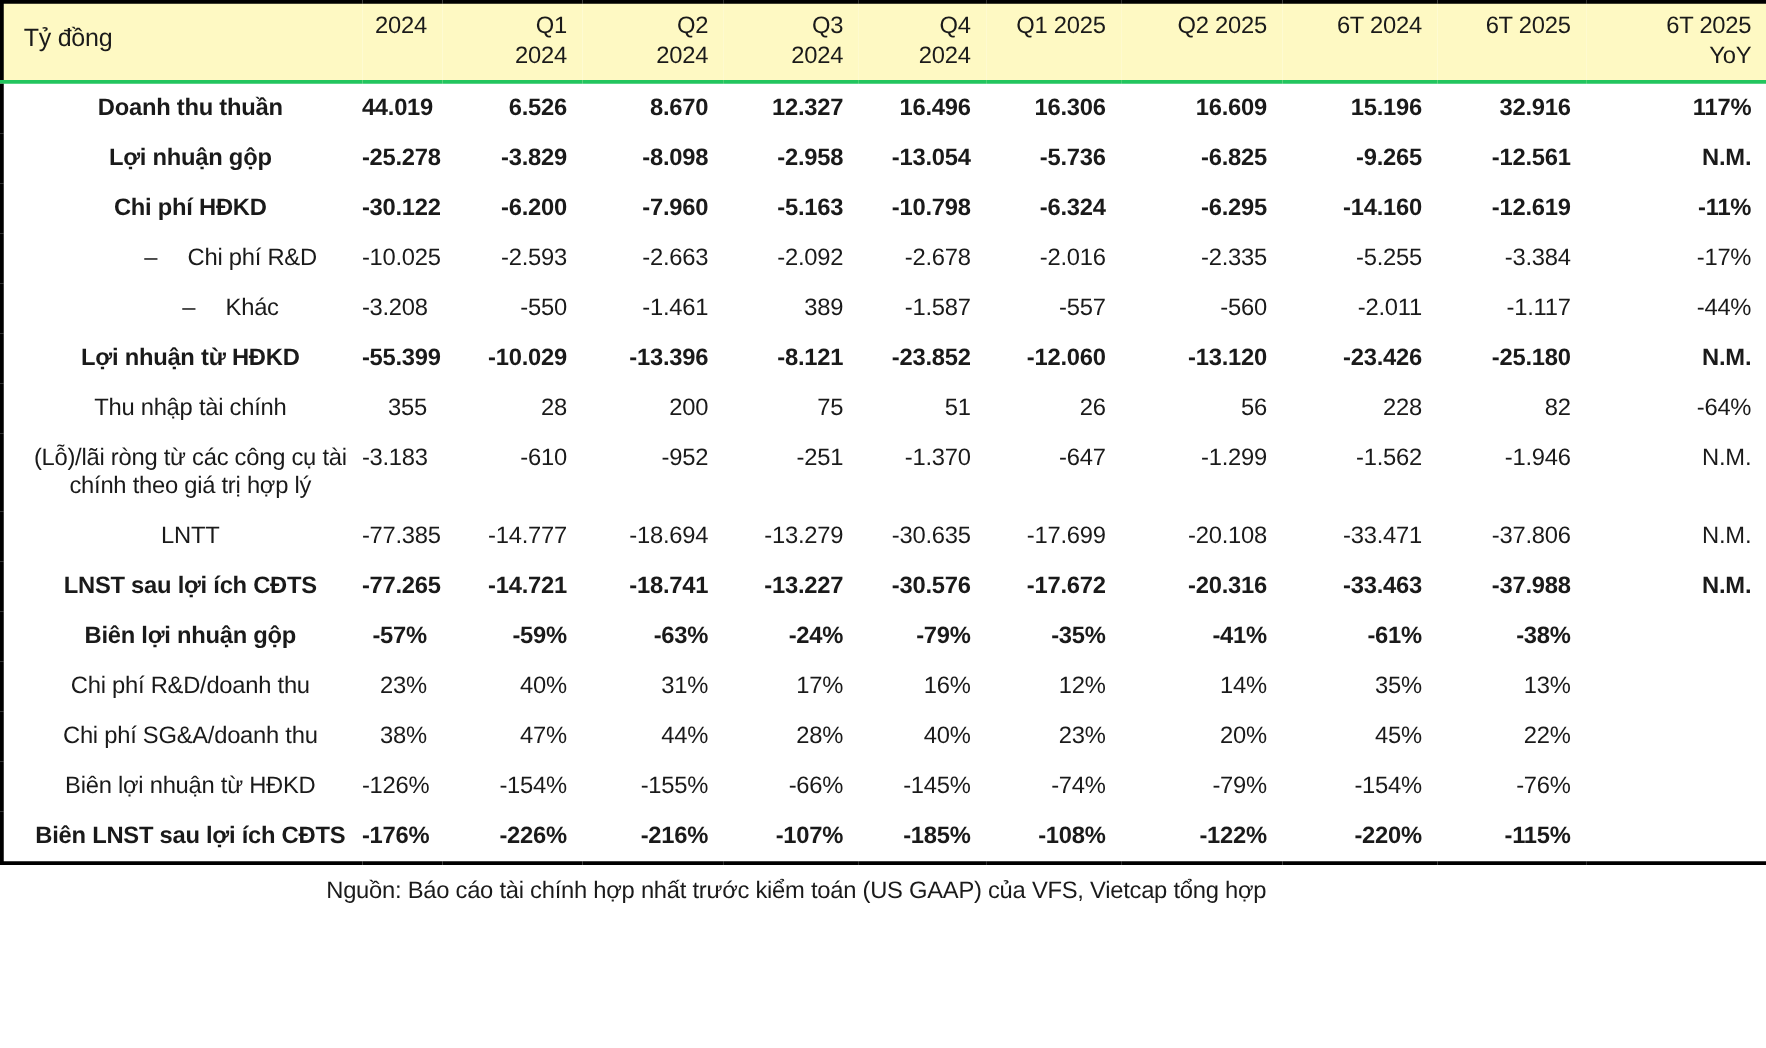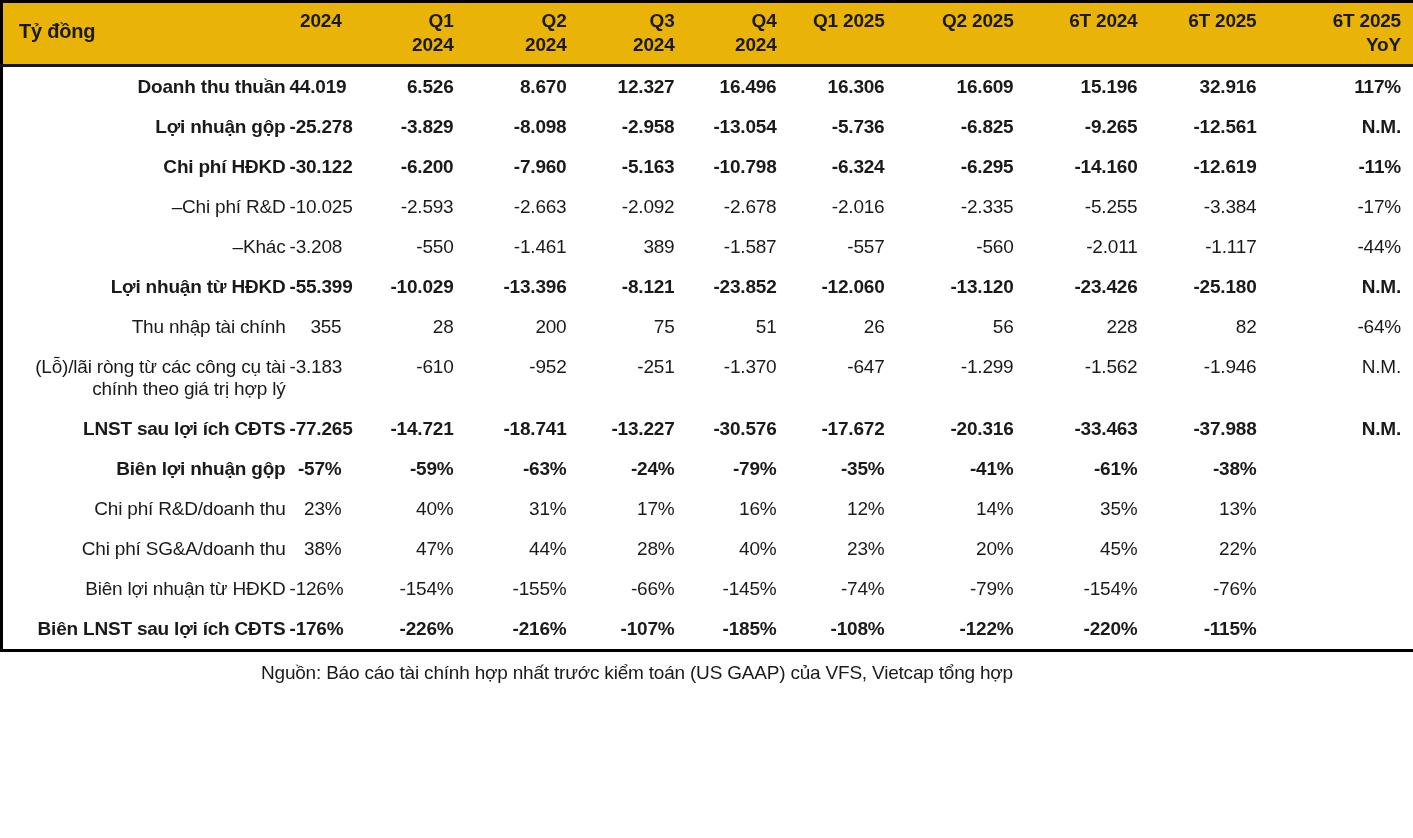--- a/index.html
+++ b/index.html
@@ -15,23 +15,23 @@
     background: #ffffff;
     overflow: hidden;
   }
   table.fin {
     border-collapse: collapse;
     table-layout: fixed;
     width: 1413px;
     border: 3px solid #000000;
   }
   table.fin thead th {
-    background: #eab308;
-    border-bottom: 3px solid #0f172a;
-    font-weight: 700;
+    background: #fef9c3;
+    border-bottom: 3px solid #22c55e;
+    font-weight: 400;
     font-size: 19px;
     line-height: 24px;
     text-align: right;
     vertical-align: top;
     padding: 6px 12px 7px 0;
     letter-spacing: -0.2px;
     white-space: nowrap;
   }
   table.fin thead th.unit {
     text-align: left;
@@ -41,21 +41,21 @@
   table.fin td {
     font-size: 19px;
     line-height: 22px;
     vertical-align: top;
     text-align: right;
     padding: 9px 12px 9px 0;
     letter-spacing: -0.2px;
     white-space: nowrap;
   }
   table.fin td.label {
-    text-align: right;
+    text-align: center;
     padding: 9px 4px 9px 16px;
     white-space: normal;
   }
   tr.bold td { font-weight: 700; }
   .dash {
     display: inline-block;
     margin-left: 40px;
     width: 59px;
     font-weight: 400;
   }
@@ -226,20 +226,33 @@
           <td class="num">-610</td>
           <td class="num">-952</td>
           <td class="num">-251</td>
           <td class="num">-1.370</td>
           <td class="num">-647</td>
           <td class="num">-1.299</td>
           <td class="num">-1.562</td>
           <td class="num">-1.946</td>
           <td class="num">N.M.</td>
         </tr>
+        <tr>
+          <td class="label"><span>LNTT</span></td>
+          <td class="num">-77.385</td>
+          <td class="num">-14.777</td>
+          <td class="num">-18.694</td>
+          <td class="num">-13.279</td>
+          <td class="num">-30.635</td>
+          <td class="num">-17.699</td>
+          <td class="num">-20.108</td>
+          <td class="num">-33.471</td>
+          <td class="num">-37.806</td>
+          <td class="num">N.M.</td>
+        </tr>
         <tr class="bold">
           <td class="label"><span>LNST sau lợi ích CĐTS</span></td>
           <td class="num">-77.265</td>
           <td class="num">-14.721</td>
           <td class="num">-18.741</td>
           <td class="num">-13.227</td>
           <td class="num">-30.576</td>
           <td class="num">-17.672</td>
           <td class="num">-20.316</td>
           <td class="num">-33.463</td>

